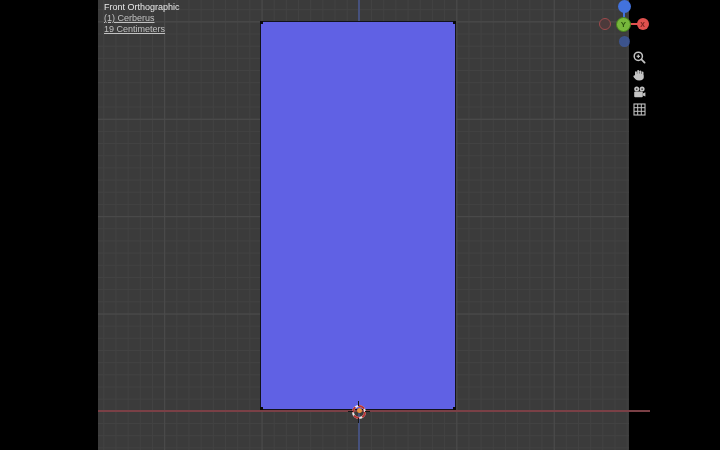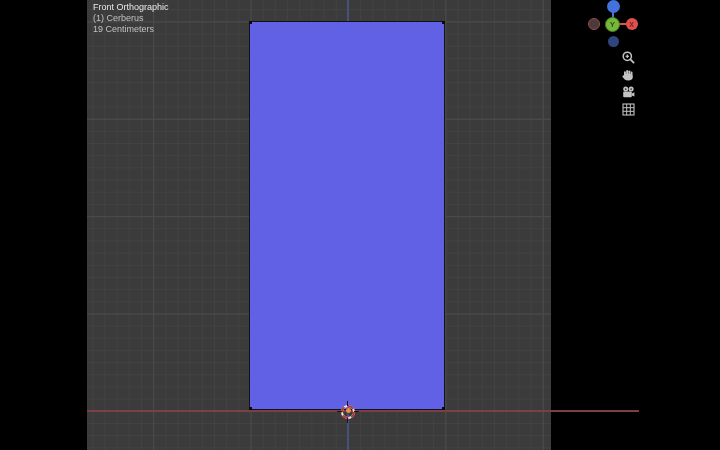--- a/index.html
+++ b/index.html
@@ -1,21 +1,21 @@
 <!DOCTYPE html>
 <html><head>
 <meta charset="utf-8">
 <style>
   html,body{margin:0;padding:0;}
   body{
     width:720px;height:450px;position:relative;overflow:hidden;
     background:#000;font-family:"Liberation Sans",sans-serif;
   }
   #viewport{
-    position:absolute;left:87px;top:0;width:464px;height:450px;
+    position:absolute;left:98px;top:0;width:531px;height:450px;
     background-color:#3b3b3b;
     background-image:
       linear-gradient(to right, #4b4b4b 1px, transparent 1px),
       linear-gradient(to bottom, #4b4b4b 1px, transparent 1px),
       linear-gradient(to right, #424242 1px, transparent 1px),
       linear-gradient(to bottom, #424242 1px, transparent 1px);
     background-size: 97.4px 97.4px, 97.4px 97.4px, 12.175px 12.175px, 12.175px 12.175px;
     background-position: 66.2px 0, 0 21.4px, 5.3px 0, 0 9.2px;
   }
   .z-axis{
@@ -46,21 +46,21 @@
     position:absolute;left:-7px;top:-7px;width:14px;height:14px;border-radius:50%;
     border:2px dashed #b63434;box-sizing:border-box;
   }
   .cursor3d .tick{position:absolute;background:#161616;}
   .cursor3d .tick.n{left:-0.5px;top:-11px;width:1.2px;height:5px;}
   .cursor3d .tick.s{left:-0.5px;top:6px;width:1.2px;height:5px;}
   .cursor3d .tick.w{left:-11px;top:-0.5px;width:5px;height:1.2px;}
   .cursor3d .tick.e{left:6px;top:-0.5px;width:5px;height:1.2px;}
   .vp-header{position:absolute;left:6px;top:2px;z-index:10;line-height:11px;font-size:9px;}
   .vp-header .l1{color:#e8e8e8;}
-  .vp-header .l2,.vp-header .l3{color:#c2c2c2;}
+  .vp-header .l2,.vp-header .l3{color:#c2c2c2;text-decoration:underline;}
   
   .gizmo{position:absolute;left:0;top:0;z-index:10;}
   .gz-ball{position:absolute;border-radius:50%;box-sizing:border-box;
     display:flex;align-items:center;justify-content:center;cursor:pointer;}
   .gz-zline{position:absolute;left:524.7px;top:10px;width:2.4px;height:14px;background:#4272dd;}
   .gz-xline{position:absolute;left:528px;top:22.8px;width:12px;height:2.4px;background:#e0514e;}
   .gz-zpos{left:519.5px;top:-0.5px;width:13px;height:13px;background:#4272dd;}
   .gz-xpos{left:538.5px;top:18px;width:12px;height:12px;background:#e0514e;
     font-size:7px;font-weight:bold;color:#77241f;}
   .gz-ypos{left:518px;top:16.5px;width:15px;height:15px;background:#77b73c;

